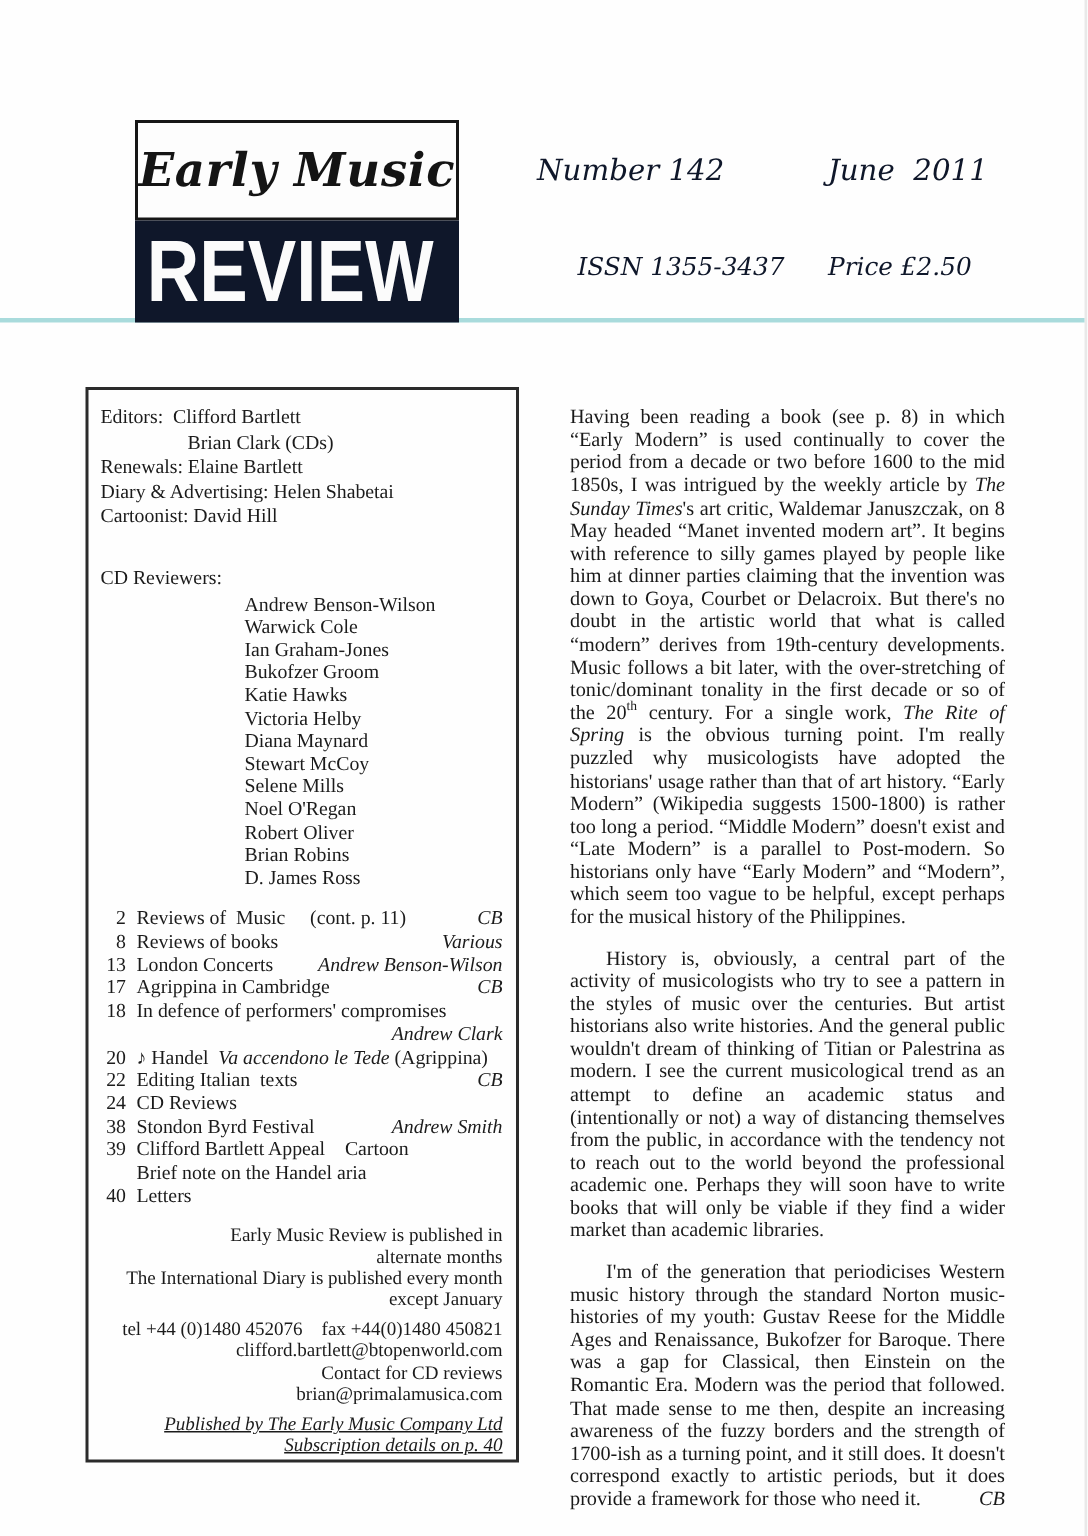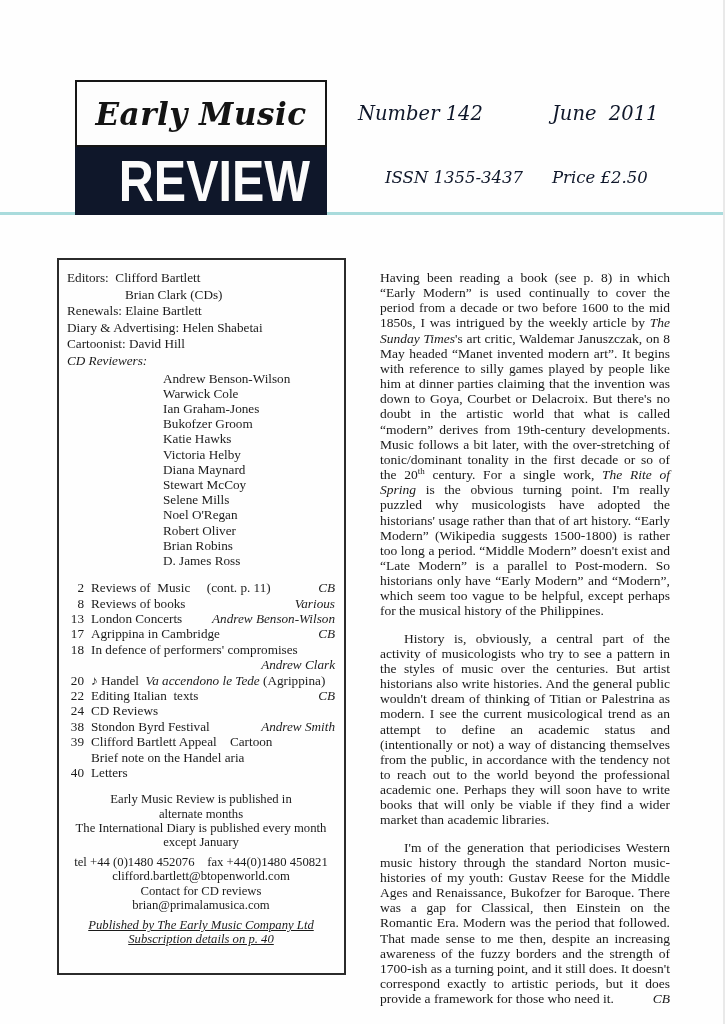--- a/index.html
+++ b/index.html
@@ -4,21 +4,21 @@
 <style>
   html,body { margin:0; padding:0; }
   body {
     width:725px; height:1024px; position:relative; background:#ffffff;
     font-family:"Liberation Serif", serif; color:#1b1b1b;
     -webkit-font-smoothing:antialiased;
   }
   .page { position:absolute; inset:0; background:#fefefe; border-right:2px solid #e9e9e9; box-sizing:border-box; overflow:hidden; }
 
   
-  .logo { position:absolute; left:75px; top:80px; width:252px; z-index:3; }
+  .logo { position:absolute; left:90px; top:80px; width:216px; z-index:3; }
   .logo-top {
     box-sizing:border-box; border:2px solid #161616; background:#fdfdfd; height:67px;
     display:flex; align-items:center; justify-content:center;
     font-family:"DejaVu Serif", serif; font-style:italic; font-weight:bold; font-size:31px; letter-spacing:0.5px;
     color:#141414;
   }
   .logo-bottom {
     box-sizing:border-box; background:#0f172a; height:68px;
     display:flex; align-items:center; justify-content:flex-end; overflow:hidden;
   }
@@ -35,31 +35,31 @@
   .cyan-rule { position:absolute; left:0; top:212px; width:725px; height:3px; background:#a9dbdc; z-index:1; }
 
   
   .infobox {
     position:absolute; left:57px; top:258px; width:289px; height:717px;
     box-sizing:border-box; border:2px solid #2b2b2b; background:#fefefe;
     padding:10px 9px 0 8px; font-size:13.2px; z-index:2;
   }
   .staff-line { line-height:16.5px; white-space:pre-wrap; }
   .staff-line.indent { padding-left:58px; }
-  .rev-heading { font-style:italic; margin-top:0; line-height:16px; }
+  .rev-heading { margin-top:24px; line-height:16px; }
   .rev-names { margin-left:96px; margin-top:2px; }
   .rev-name { line-height:15.2px; }
 
   .toc { margin-top:12px; }
   .toc-row { display:flex; line-height:15.4px; }
   .toc-page { flex:0 0 17px; text-align:right; }
   .toc-title { flex:1 1 auto; padding-left:7px; white-space:pre-wrap; }
   .toc-author { flex:0 0 auto; font-style:italic; text-align:right; padding-left:4px; }
 
-  .pub { margin-top:12px; text-align:center; font-size:12.7px; }
+  .pub { margin-top:12px; text-align:right; font-size:12.7px; }
   .pub-line { line-height:14.2px; white-space:pre-wrap; }
   .pub-gap { height:6px; }
   .pub-line.it { font-style:italic;text-decoration:underline; }
 
   
   .article {
     position:absolute; left:368px; top:258px; width:314px;
     font-size:13.5px; line-height:15.15px; text-align:justify; color:#191919; z-index:2;
   }
   .article p { margin:12px; }

